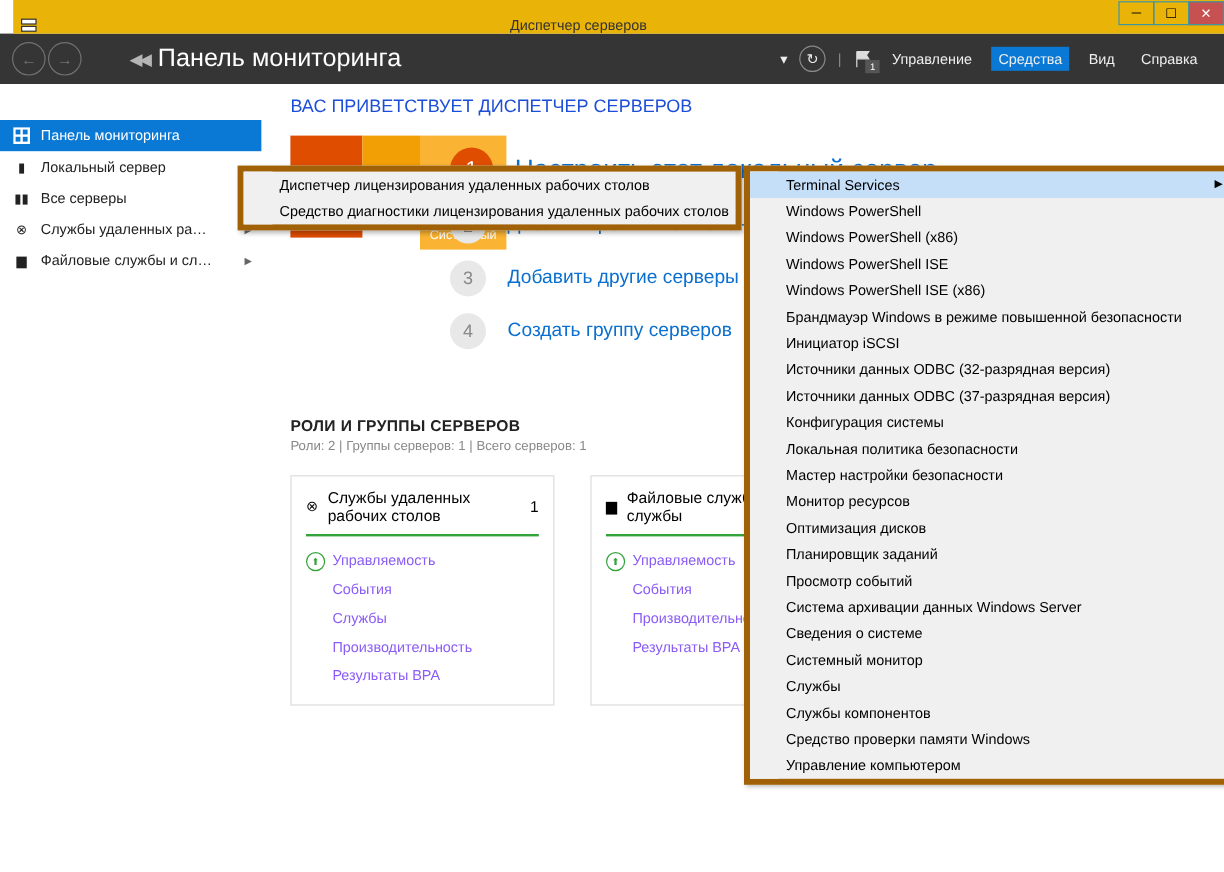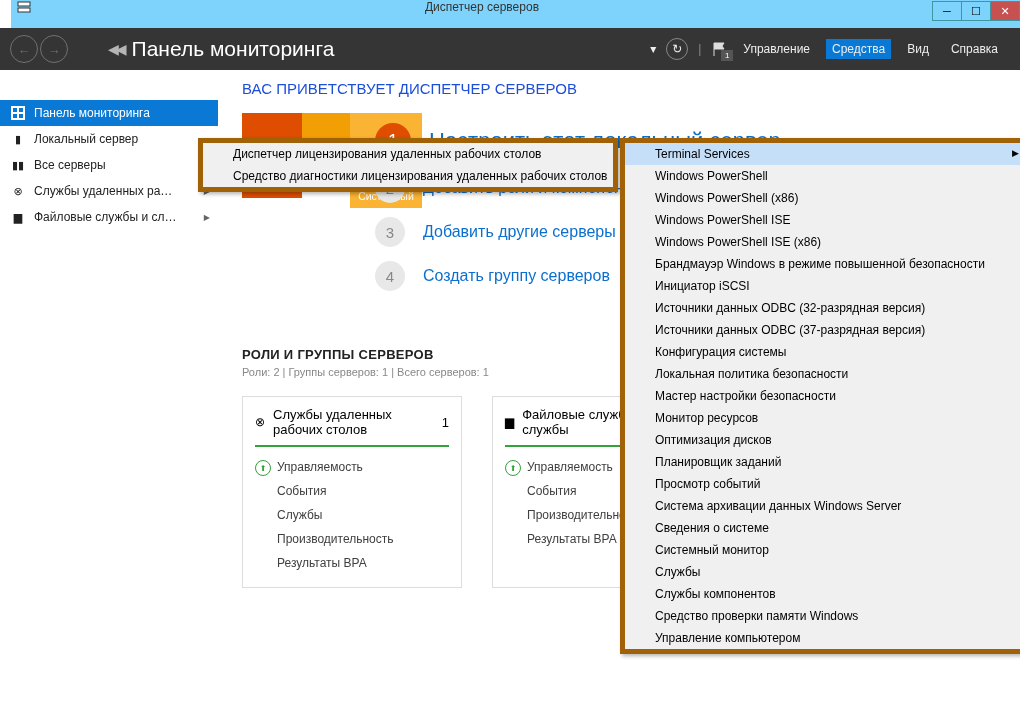--- a/index.html
+++ b/index.html
@@ -1,19 +1,19 @@
 <!DOCTYPE html>
 <html><head>
 <meta charset="utf-8">
 <style>
 * { box-sizing: border-box; margin: 0; padding: 0; font-family: "Segoe UI", Tahoma, sans-serif; }
 html, body { width: 1020px; height: 727px; overflow: hidden; background: #fff; }
 
 
-.titlebar { height: 28px; background: #7dd3fc; display: flex; align-items: flex-start; position: relative; margin-left: 11px; }
+.titlebar { height: 28px; background: #eab308; display: flex; align-items: flex-end; position: relative; margin-left: 11px; }
 .titlebar .server-icon { margin-left: 6px; width: 14px; height: 14px; }
 .titlebar .title { flex: 1; text-align: center; font-size: 12px; color: #333; }
 .titlebar .win-buttons { display: flex; height: 100%; }
 .titlebar .win-buttons div { width: 30px; height: 20px; border: 1px solid #3d97a0; display: flex; align-items: center; justify-content: center; font-size: 11px; margin-top: 1px; margin-left:-1px; }
 .titlebar .win-close { background: #c75050; color: #fff; }
 
 
 .header { height: 42px; background: #353535; display: flex; align-items: center; color: #fff; }
 .nav-arrows { display: flex; gap: 2px; margin: 0 10px; }
 .nav-arrow { width: 28px; height: 28px; border: 1px solid #717171; border-radius: 50%; display: flex; align-items: center; justify-content: center; color: #717171; font-size: 13px; }
@@ -58,21 +58,21 @@
 .section-title { font-size: 13px; font-weight: 600; letter-spacing: 0.3px; margin-top: 42px; color: #222; text-transform: uppercase; }
 .section-sub { font-size: 11px; color: #888; margin-top: 4px; }
 
 .role-cards { display:flex; gap: 30px; margin-top: 18px; }
 .role-card { width: 220px; border: 1px solid #ddd; background:#fff; font-size: 12px; position: relative; }
 .role-head { display:flex; align-items:center; padding: 10px 12px 8px 12px; gap: 8px; }
 .role-head .name { flex:1; font-size: 13px; }
 .role-head .count { font-size: 13px; }
 .role-sep { height: 2px; background: #33a33a; margin: 0 12px; }
 .role-items { padding: 8px 12px 12px 34px; }
-.role-items div { padding: 5px 0; color: #404040; }
+.role-items div { padding: 5px 0; color: #8b5cf6; }
 .role-items .ok { position: relative; }
 .role-items .ok::before { content:"⬆"; position:absolute; left:-22px; width:14px; height:14px; border:1px solid #33a33a; border-radius:50%; color:#33a33a; font-size:8px; display:flex;align-items:center;justify-content:center; top:5px; }
 
 
 .menu-popup { position: absolute; background: #f0f0f0; border: 5px solid #a16207; font-size: 12px; box-shadow: 2px 2px 4px rgba(0,0,0,0.3); }
 .menu-popup .mitem { padding: 4px 22px 4px 30px; white-space: nowrap; position: relative; }
 .menu-popup .mitem.hi { background: #c5dff9; }
 .menu-popup .mitem .subarrow { position:absolute; right:6px; top:5px; font-size:9px; }
 .menu-popup .lmargin { position:absolute; left:0; top:0; bottom:0; width:24px; background:#f0f0f0; }
 

